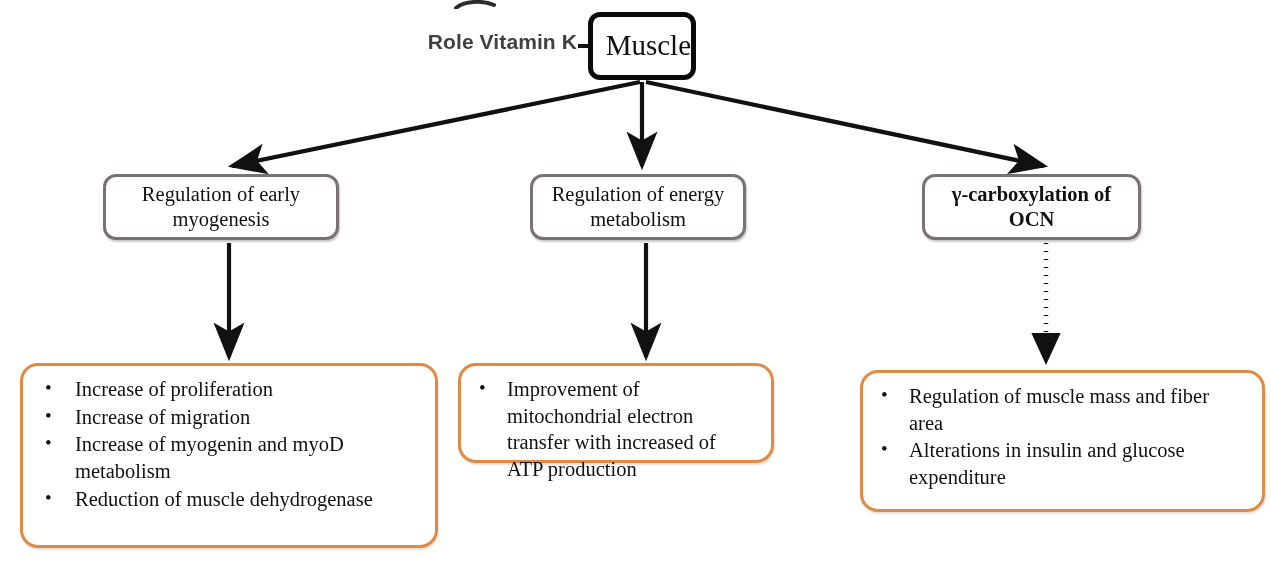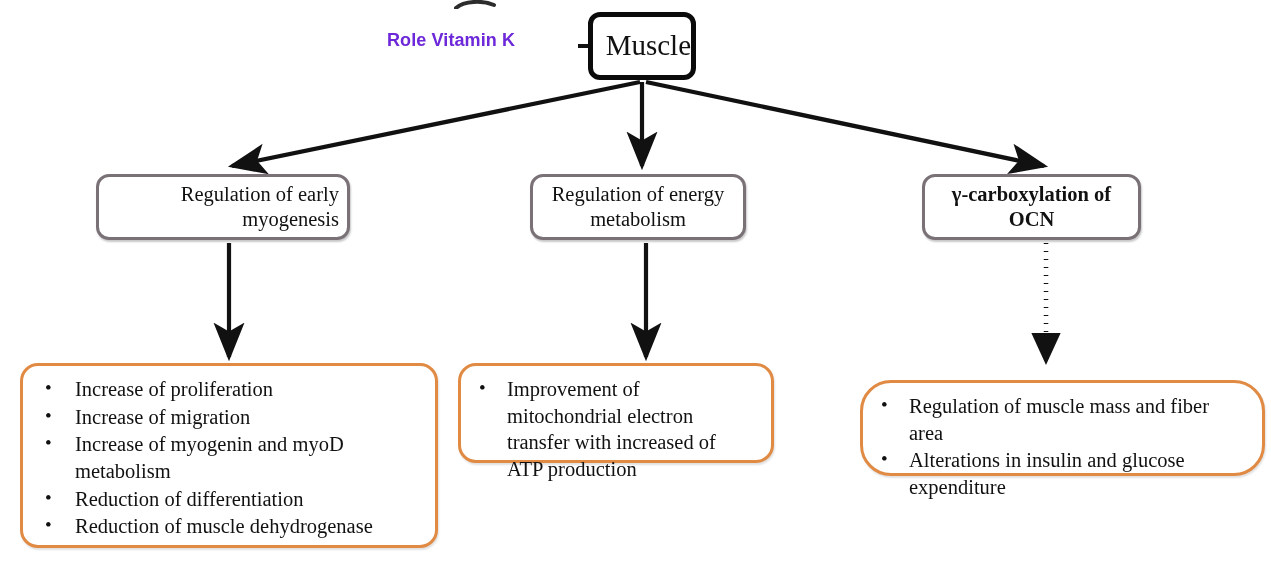--- a/index.html
+++ b/index.html
@@ -17,45 +17,45 @@
     left:588px;top:12px;width:108px;height:68px;
     border:5px solid #0b0b0b;border-radius:12px;
     display:flex;align-items:center;justify-content:flex-end;
     font-size:29px;line-height:1.1;z-index:5;
   }
 
   
   .caption{
     position:absolute;left:387px;top:30px;width:190px;
     font-family:"Liberation Sans","DejaVu Sans",sans-serif;
-    font-weight:bold;font-size:18px;letter-spacing:.1px;
-    color:#6d28d9;text-align:left;z-index:5;
+    font-weight:bold;font-size:21px;letter-spacing:.1px;
+    color:#404040;text-align:right;z-index:5;
   }
 
   
   .mid{
     top:174px;height:66px;
     border:3px solid #7a7177;border-radius:13px;
     display:flex;align-items:center;justify-content:center;text-align:center;
     font-size:20.5px;line-height:1.22;padding:0 8px;z-index:4;
     box-shadow:1px 2px 2px rgba(0,0,0,.22);
   }
-  .mid.m1{left:96px;width:254px;text-align:right;}
+  .mid.m1{left:103px;width:236px;}
   .mid.m2{left:530px;width:216px;}
   .mid.m3{left:922px;width:219px;font-weight:bold;}
 
   
   .out{
     border:3px solid #e08a43;border-radius:18px;
     padding:10px 16px 10px 6px;z-index:4;
     box-shadow:1px 2px 2px rgba(0,0,0,.12);
   }
   .out.o1{left:20px;top:363px;width:418px;height:185px;}
   .out.o2{left:458px;top:363px;width:316px;height:100px;}
-  .out.o3{left:860px;top:380px;width:405px;height:96px;border-radius:31px;}
+  .out.o3{left:860px;top:370px;width:405px;height:142px;}
 
   ul.bl{margin:0;padding:0;list-style:none;}
   ul.bl li{
     position:relative;padding-left:46px;
     font-size:20.5px;line-height:1.30;margin:0 0 1px 0;
   }
   .out.o2 ul.bl li,.out.o3 ul.bl li{padding-left:40px;}
   ul.bl li::before{
     content:"\2022";position:absolute;left:16px;top:-1px;font-size:19px;line-height:1.34;
   }
@@ -109,21 +109,20 @@
   </div>
   <div class="node mid m3">
     <span>γ-carboxylation of OCN</span>
   </div>
 
   <div class="node out o1">
     <ul class="bl">
       <li>Increase of proliferation</li>
       <li>Increase of migration</li>
       <li>Increase of myogenin and myoD metabolism</li>
-      <li>Reduction of differentiation</li>
       <li>Reduction of muscle dehydrogenase</li>
     </ul>
   </div>
 
   <div class="node out o2">
     <ul class="bl">
       <li>Improvement of mitochondrial electron transfer with increased of ATP production</li>
     </ul>
   </div>
 

